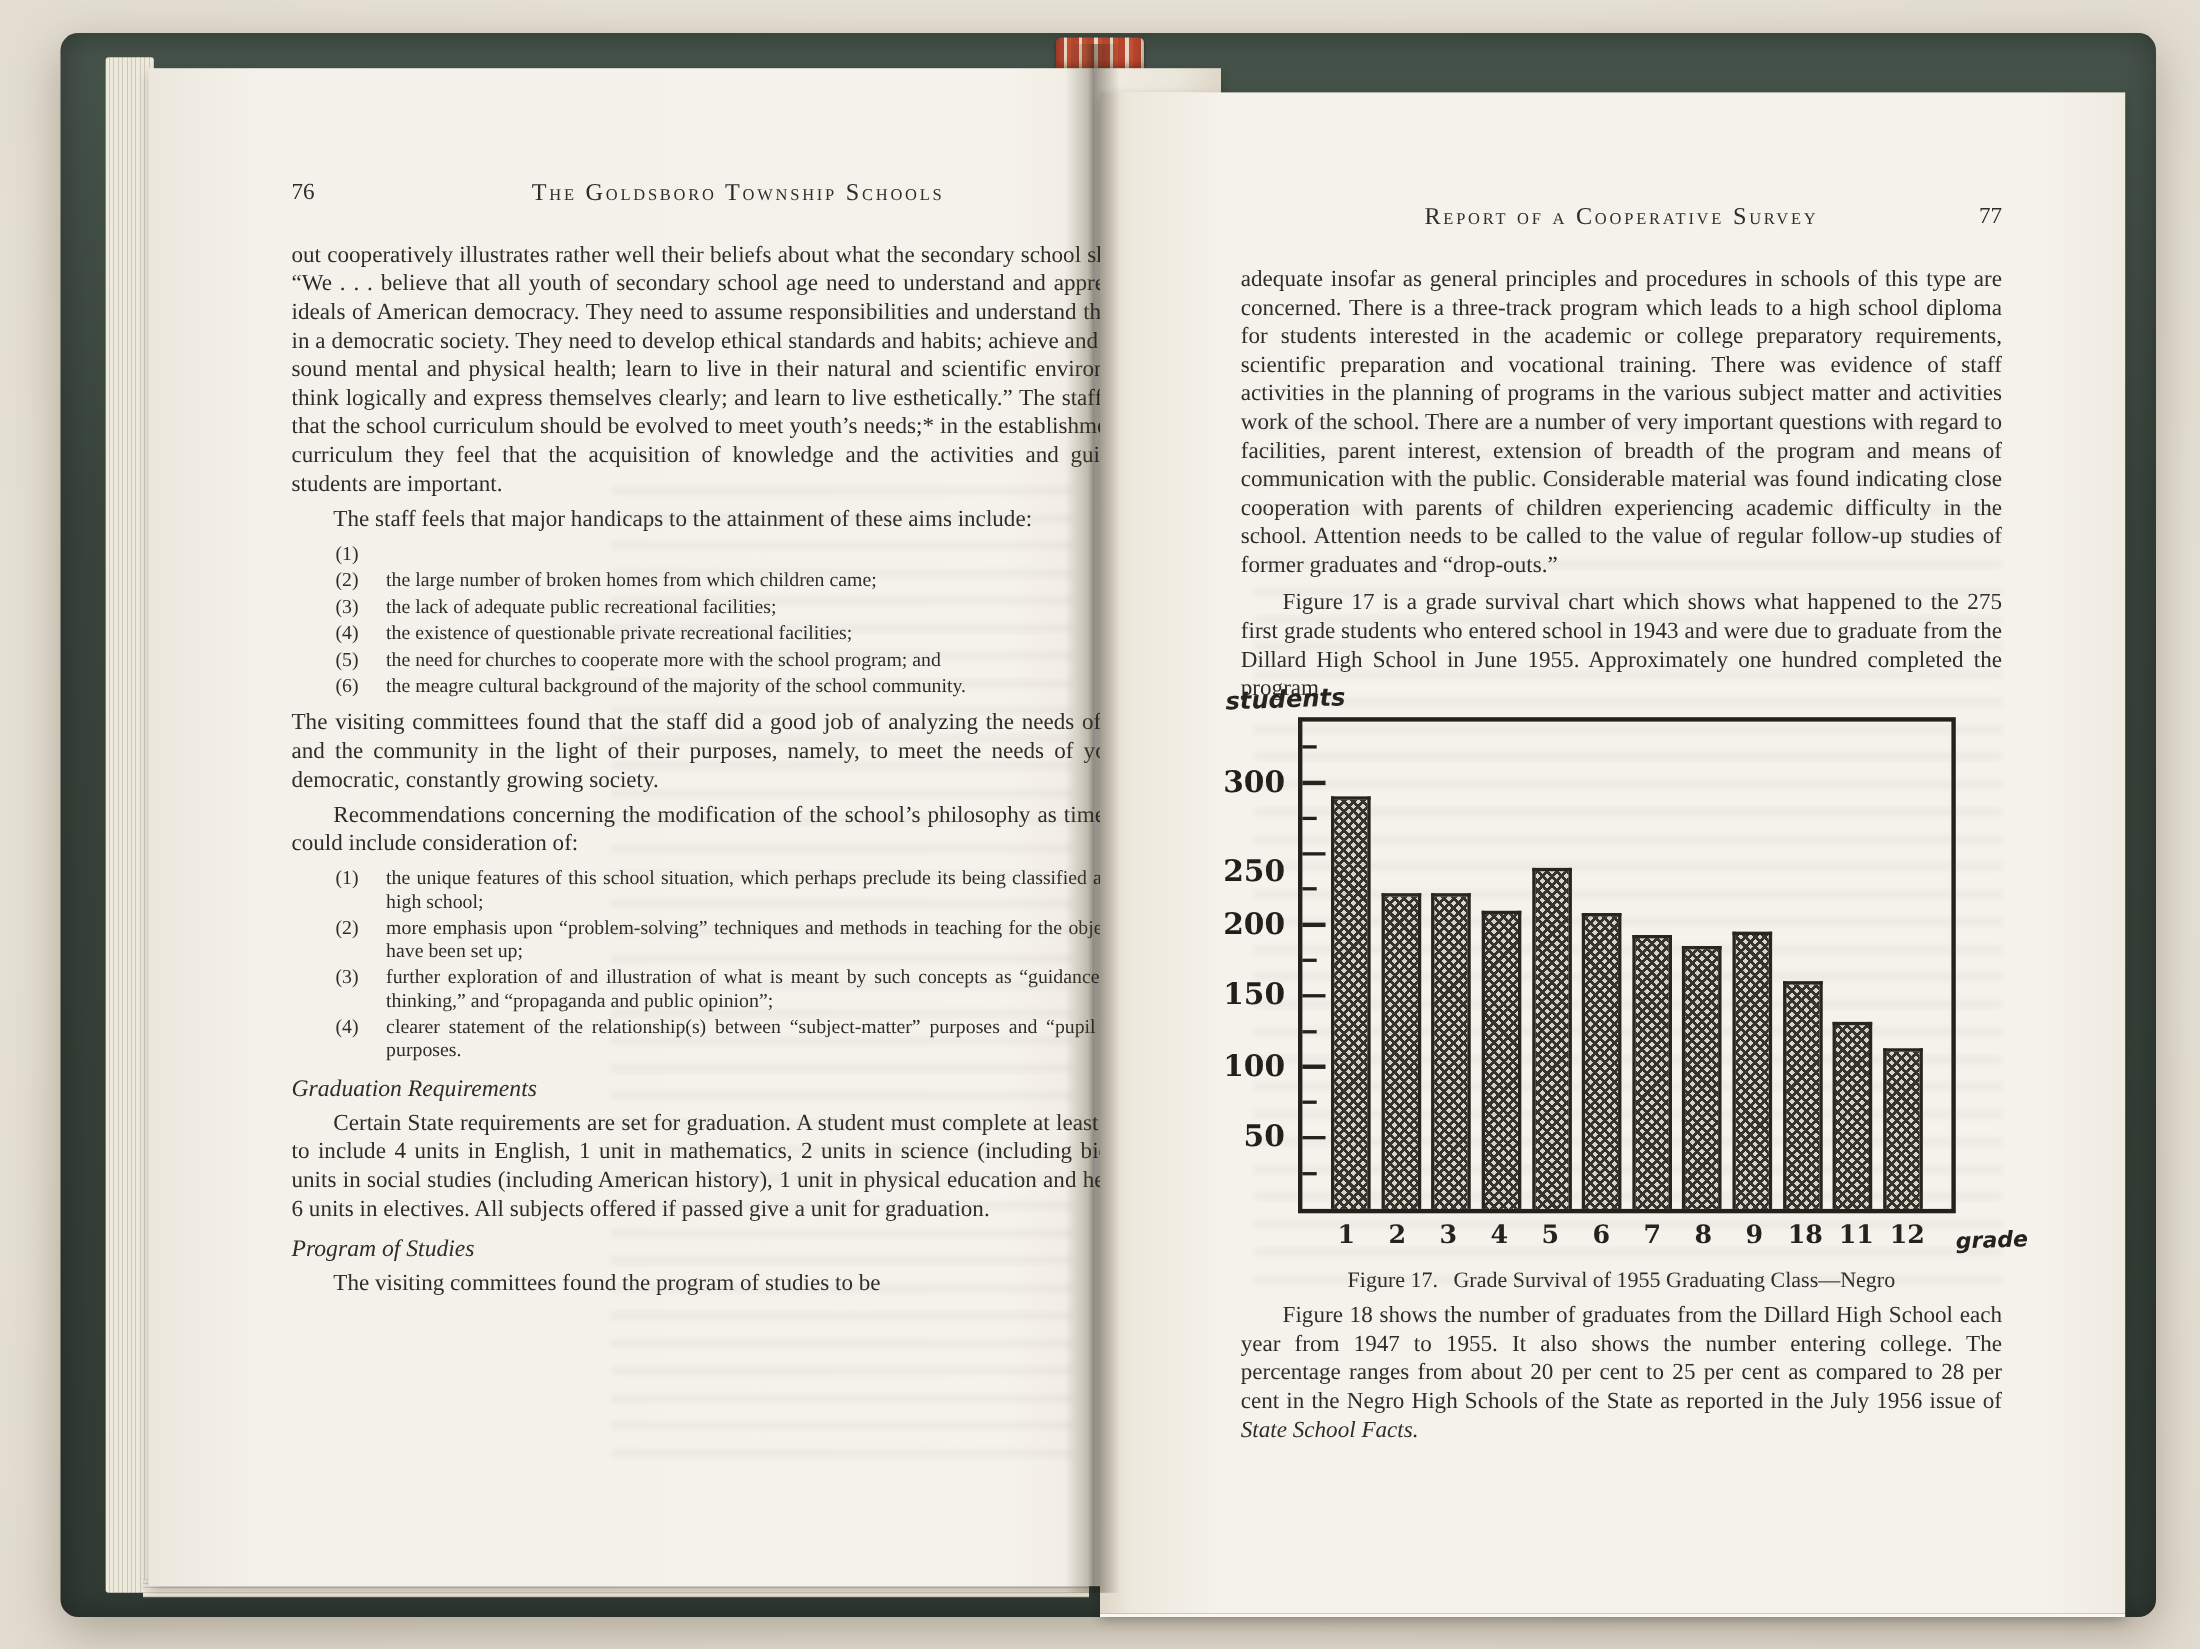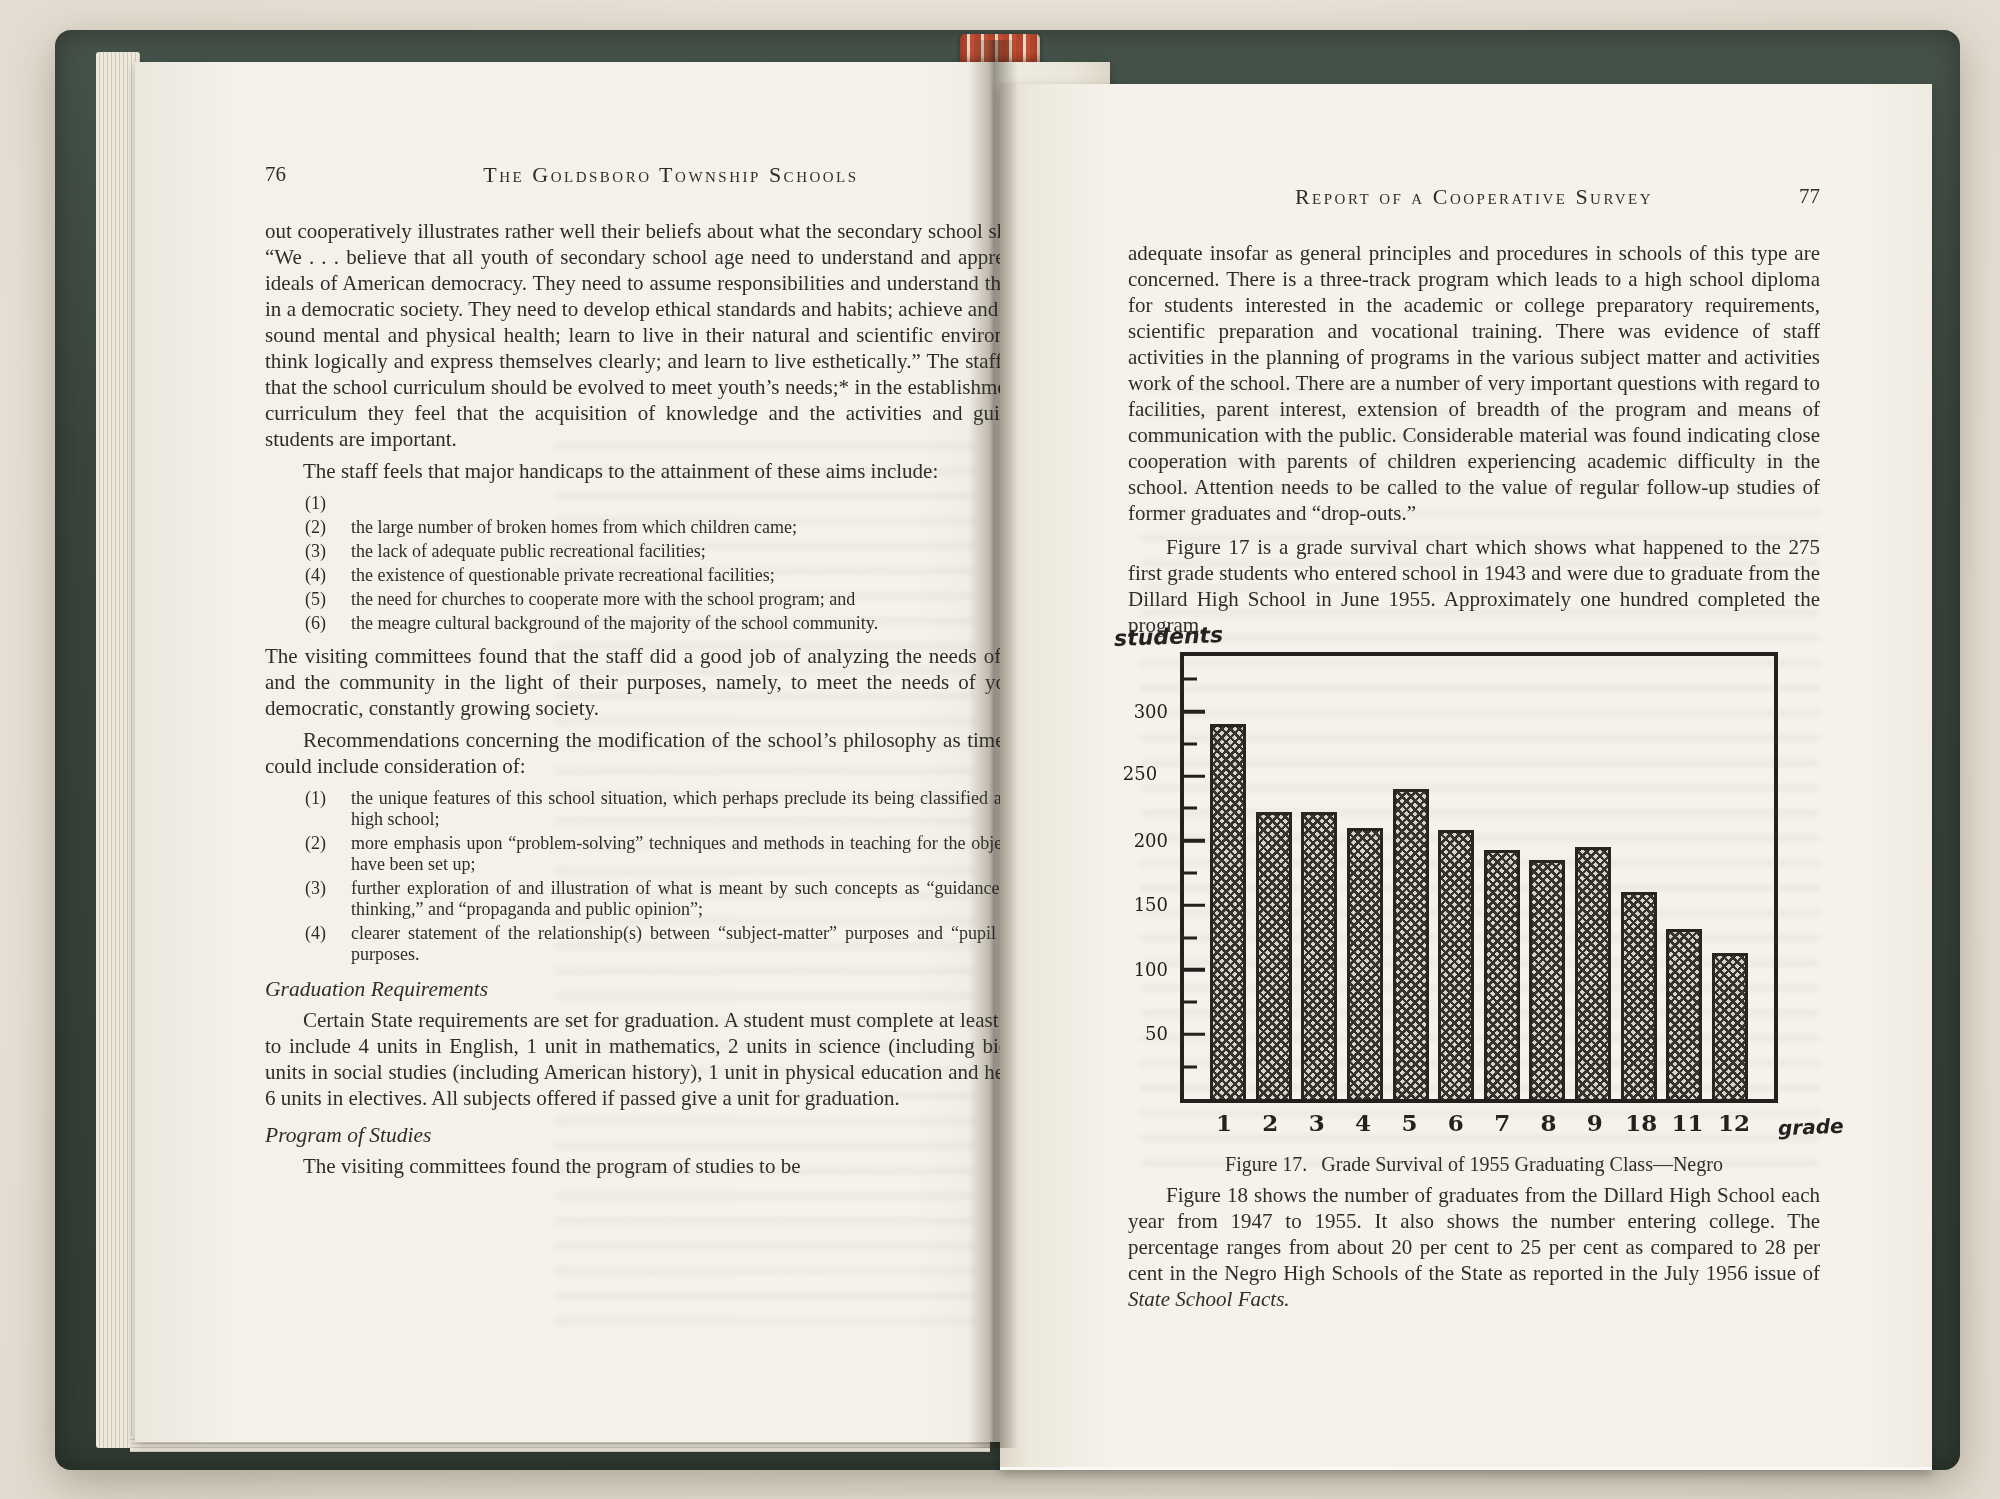--- a/index.html
+++ b/index.html
@@ -52,21 +52,21 @@
           font-weight:bold;font-style:italic;font-size:22px;transform:rotate(-2deg);color:#23221e;}
   .bars{position:absolute;left:0;right:0;top:0;bottom:0;display:flex;align-items:flex-end;
         justify-content:space-between;padding:0 26px;}
   .bar{flex:0 0 36px;box-sizing:border-box;border:3px solid #26251f;border-bottom:none;
        background-color:#d9d5c8;
        background-image:repeating-linear-gradient(45deg,#34332e 0 2.6px,transparent 2.6px 6.2px),
                         repeating-linear-gradient(135deg,#34332e 0 2.6px,transparent 2.6px 6.2px);}
   .tick{position:absolute;left:0;height:3px;width:13px;background:#22211d;transform:translateY(50%);}
   .tick.major{width:21px;height:3.5px;}
   .ticklab{position:absolute;left:-72px;width:56px;text-align:right;transform:translateY(50%);
-           font-family:"DejaVu Serif",serif;font-weight:normal;font-size:18px;color:#201f1b;line-height:26px;}
+           font-family:"DejaVu Serif",serif;font-weight:bold;font-size:27px;color:#201f1b;line-height:26px;}
   .xrow{display:flex;justify-content:space-between;padding:6px 26px 0 26px;height:32px;}
   .xlab{flex:0 0 36px;text-align:center;font-family:"DejaVu Serif",serif;font-weight:bold;
         font-size:23px;color:#23221e;}
   .xlabel-grade{position:absolute;right:-66px;bottom:2px;font-family:"DejaVu Sans",sans-serif;
         font-weight:bold;font-style:italic;font-size:20px;color:#23221e;transform:rotate(-2deg);}
   .caption{margin:12px 0 0 0;font-size:20px;text-align:center;}
   .caption .cap-label{margin-right:14px;}
 </style>
 </head>
 <body>
@@ -155,21 +155,21 @@
             <div class="tick major" style="bottom: 129.155px;"></div>
             <div class="ticklab" style="bottom: 129.155px;">100</div>
             <div class="tick" style="bottom: 161.443px;"></div>
             <div class="tick major" style="bottom: 193.732px;"></div>
             <div class="ticklab" style="bottom: 193.732px;">150</div>
             <div class="tick" style="bottom: 226.02px;"></div>
             <div class="tick major" style="bottom: 258.309px;"></div>
             <div class="ticklab" style="bottom: 258.309px;">200</div>
             <div class="tick" style="bottom: 290.598px;"></div>
             <div class="tick major" style="bottom: 322.886px;"></div>
-            <div class="ticklab" style="bottom: 325px; text-align: center;">250</div>
+            <div class="ticklab" style="bottom: 306px; text-align: center;">250</div>
             <div class="tick" style="bottom: 355.175px;"></div>
             <div class="tick major" style="bottom: 387.464px;"></div>
             <div class="ticklab" style="bottom: 387.464px;">300</div>
             <div class="tick" style="bottom: 419.752px;"></div>
           </div>
         <div class="bars">
             <div class="bar" style="height: 375px;"></div>
             <div class="bar" style="height: 287px;"></div>
             <div class="bar" style="height: 287px;"></div>
             <div class="bar" style="height: 271px;"></div>

